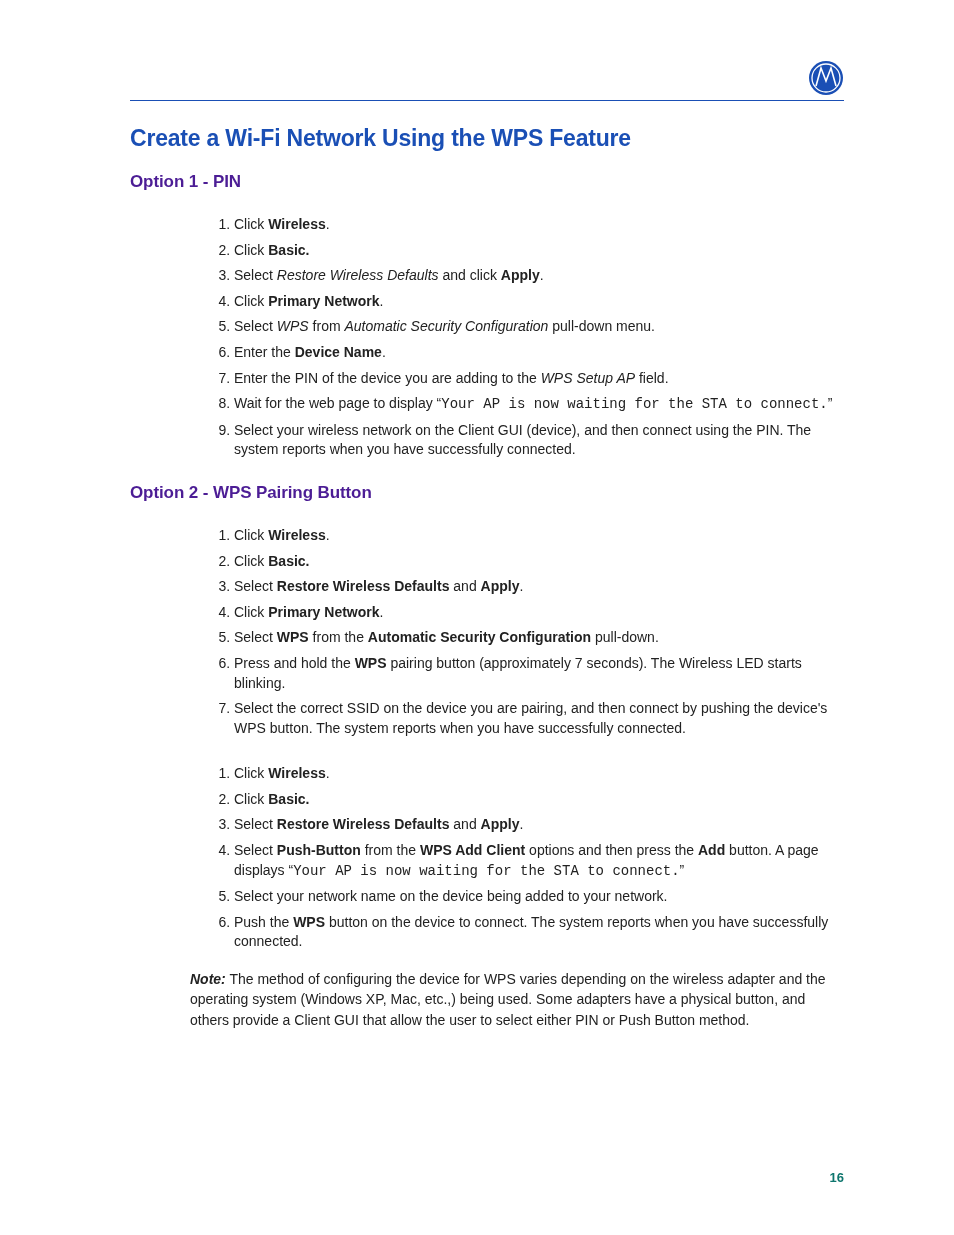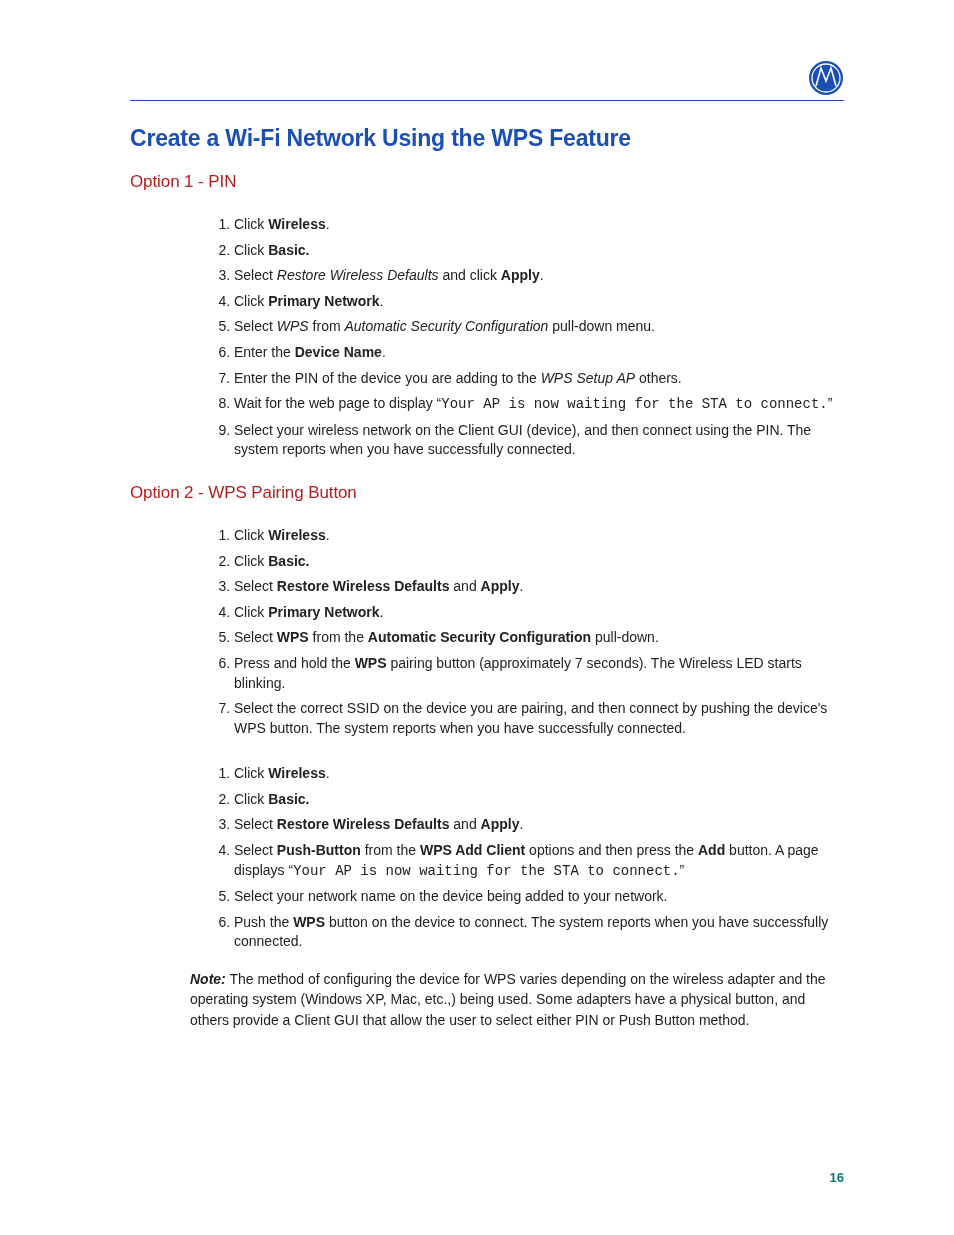--- a/index.html
+++ b/index.html
@@ -32,22 +32,22 @@
     font-size: 23px;
     font-weight: bold;
     color: #1a4fb5;
     margin: 0 0 14px 0;
     letter-spacing: -0.2px;
   }
   h2.subhead {
     font-family: "Arial Narrow", Arial, sans-serif;
     font-stretch: condensed;
     font-size: 17px;
-    font-weight: normal;
-    color: #b91c1c;
+    font-weight: bold;
+    color: #4c1d95;
     margin: 20px 0 6px 0;
     letter-spacing: -0.1px;
   }
   .intro {
     margin: 0 0 0 60px;
     line-height: 1.45;
   }
   ol.steps {
     margin: 20px 0 0 60px;
     padding-left: 44px;
@@ -114,21 +114,21 @@
 
 
   <h2 class="subhead">Option 1 - PIN</h2>
   <ol class="steps">
     <li><span>Click </span><span class="bold">Wireless</span><span>.</span></li>
     <li><span>Click </span><span class="bold">Basic.</span></li>
     <li><span>Select </span><span class="ital">Restore Wireless Defaults</span><span> and click </span><span class="bold">Apply</span><span>.</span></li>
     <li><span>Click </span><span class="bold">Primary Network</span><span>.</span></li>
     <li><span>Select </span><span class="ital">WPS</span><span> from </span><span class="ital">Automatic Security Configuration</span><span> pull-down menu.</span></li>
     <li><span>Enter the </span><span class="bold">Device Name</span><span>.</span></li>
-    <li><span>Enter the PIN of the device you are adding to the </span><span class="ital">WPS Setup AP</span><span> others.</span></li>
+    <li><span>Enter the PIN of the device you are adding to the </span><span class="ital">WPS Setup AP</span><span> field.</span></li>
     <li><span>Wait for the web page to display “</span><span class="mono">Your AP is now waiting for the STA to connect.</span><span>”</span></li>
     <li>Select your wireless network on the Client GUI (device), and then connect using the PIN. The system reports when you have successfully connected.</li>
   </ol>
 
   <h2 class="subhead">Option 2 - WPS Pairing Button</h2>
   <ol class="steps">
     <li><span>Click </span><span class="bold">Wireless</span><span>.</span></li>
     <li><span>Click </span><span class="bold">Basic.</span></li>
     <li><span>Select </span><span class="bold">Restore Wireless Defaults</span><span> and </span><span class="bold">Apply</span><span>.</span></li>
     <li><span>Click </span><span class="bold">Primary Network</span><span>.</span></li>

